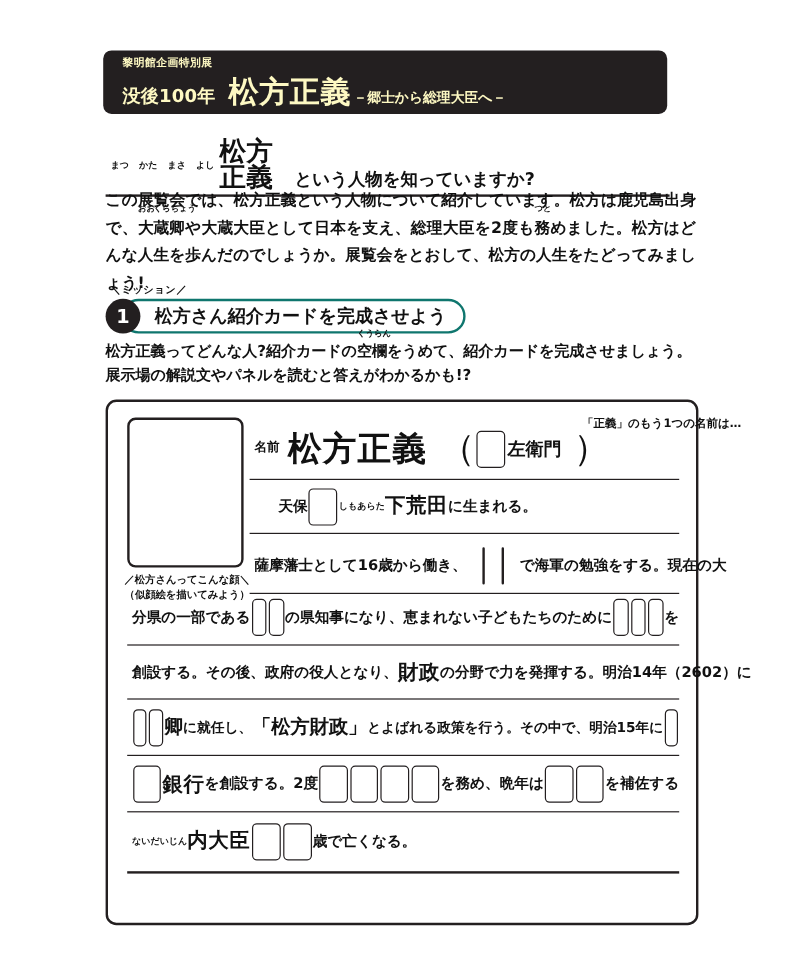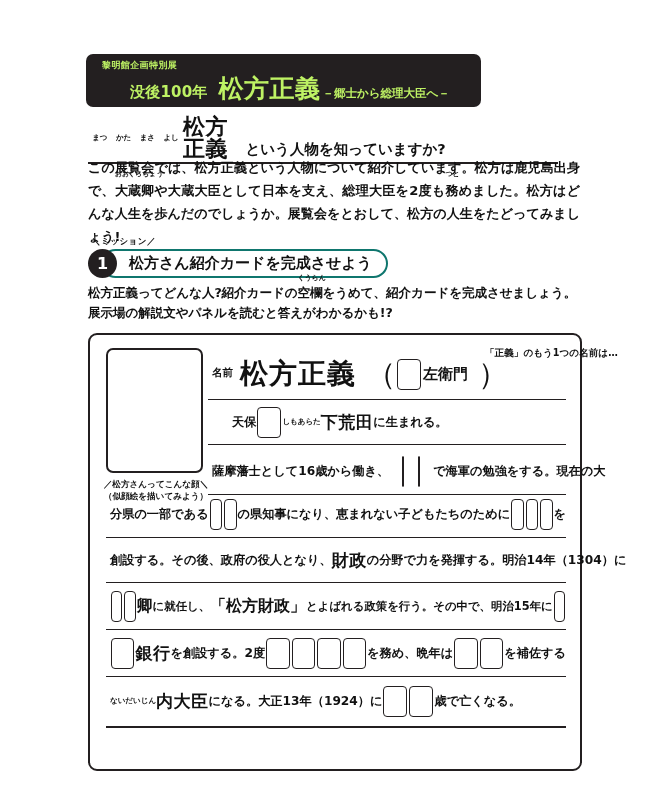--- a/index.html
+++ b/index.html
@@ -13,41 +13,40 @@
     position: relative;
     font-family: "DejaVu Sans", "Liberation Sans", sans-serif;
     color: #111111;
     overflow: hidden;
   }
 
   
   .banner {
     position: absolute;
     left: 86px;
-    top: 54px;
-    width: 395px;
+    top: 42px;
+    width: 470px;
     height: 53px;
     background: #231f20;
     border-radius: 7px;
-    color: #bef264;
+    color: #fef9c3;
     box-sizing: border-box;
     padding: 5px 0 0 16px;
   }
   .banner-sub {
     font-size: 9px;
     font-weight: bold;
     letter-spacing: 0.4px;
     line-height: 12px;
   }
   .banner-main {
     display: flex;
     align-items: baseline;
     margin-top: 1px;
     white-space: nowrap;
-    margin-left: 28px;
   }
   .banner-era {
     font-size: 15px;
     font-weight: bold;
     letter-spacing: 0.2px;
   }
   .banner-name {
     font-size: 25px;
     font-weight: bold;
     margin-left: 11px;
@@ -382,21 +381,21 @@
     <span class="txt">の県知事になり、恵まれない子どもたちのために</span>
     <span class="blank"></span>
     <span class="blank"></span>
     <span class="blank"></span>
     <span class="txt">を</span>
   </div>
 
   <div class="row row-5">
     <span class="txt">創設する。その後、政府の役人となり、</span>
     <span class="big">財政</span>
-    <span class="txt">の分野で力を発揮する。明治14年（1304）に</span>
+    <span class="txt">の分野で力を発揮する。明治14年（2602）に</span>
   </div>
 
   <div class="row row-6">
     <span class="blank"></span>
     <span class="blank"></span>
     <span class="big2">卿</span>
     <span class="txt-sm">に就任し、</span>
     <span class="big2">「松方財政」</span>
     <span class="txt-sm">とよばれる政策を行う。その中で、明治15年に</span>
     <span class="blank"></span>
@@ -418,19 +417,18 @@
 
   <div class="row row-8">
     <span class="ruby-wrap">
       <span class="ruby-row">
         <span>ない</span>
         <span>だい</span>
         <span>じん</span>
       </span>
       <span class="big">内大臣</span>
     </span>
-    <span class="txt">になる。大正13年（1924）に</span>
     <span class="blank"></span>
     <span class="blank"></span>
     <span class="txt">歳で亡くなる。</span>
   </div>
 
 </div>
 
 </body></html>

